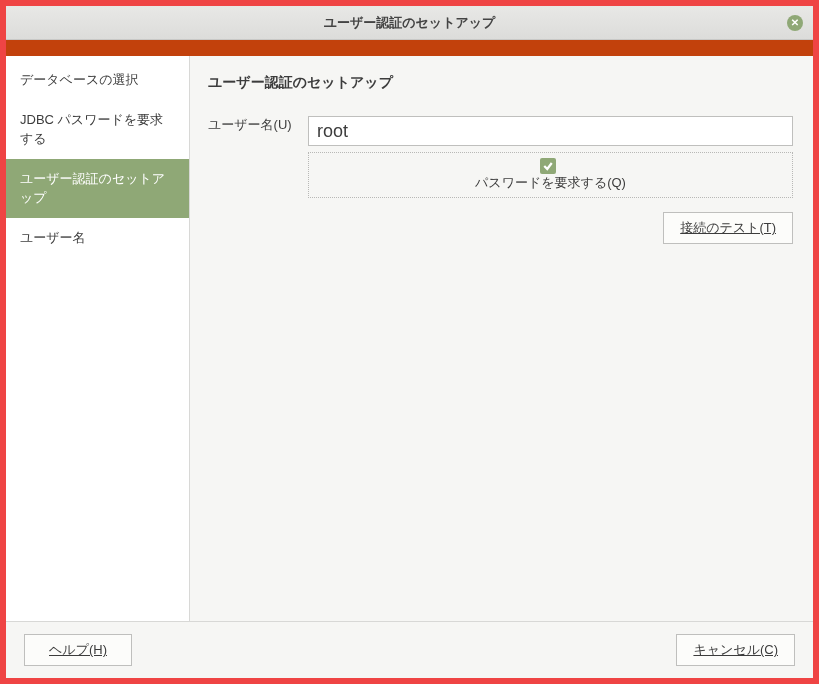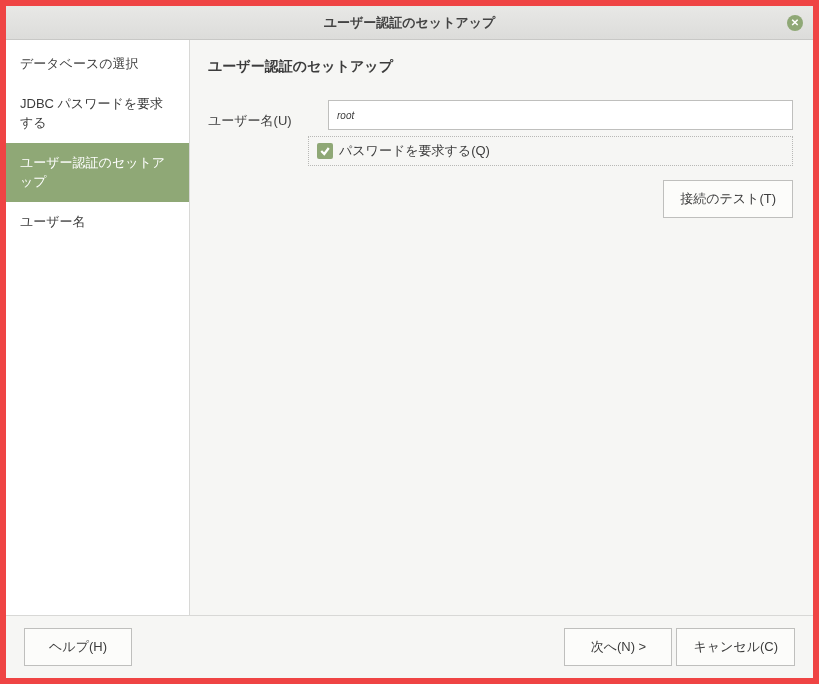--- a/index.html
+++ b/index.html
@@ -50,20 +50,21 @@
       color: #fff;
       font-size: 10px;
       font-weight: bold;
       line-height: 1;
     }
     .body {
       flex: 1;
       display: flex;
       background: #f6f6f4;
       overflow: hidden;
+      margin-top: 16px;
     }
     .sidebar {
       width: 184px;
       background: #fff;
       border-right: 1px solid #d8d8d6;
       padding-top: 4px;
     }
     .sidebar-item {
       padding: 10px 14px;
       font-size: 13px;
@@ -87,47 +88,46 @@
       color: #3c3c3c;
       margin-bottom: 24px;
     }
     .description {
       font-size: 13px;
       color: #3c3c3c;
       margin-bottom: 22px;
     }
     .form-row {
       display: flex;
-      align-items: flex-end;
+      align-items: flex-start;
       margin-bottom: 6px;
-      gap: 20px;
     }
     .form-label {
       width: 100px;
       font-size: 13px;
       color: #3c3c3c;
     }
     .form-input {
       flex: 1;
       height: 30px;
       border: 1px solid #bfbfbd;
       background: #fff;
       padding: 0 8px;
-      font-size: 10px;
+      font-size: 18px;
       color: #3c3c3c;
       outline: none;
-      font-style: italic;
     }
     .checkbox-row {
       display: flex;
       align-items: center;
       margin-left: 100px;
       border: 1px dotted #b8b8b6;
       padding: 5px 8px;
       margin-bottom: 14px;
+      flex-direction: column;
     }
     .checkbox {
       width: 16px;
       height: 16px;
       background: #8fa876;
       border-radius: 2px;
       display: inline-flex;
       align-items: center;
       justify-content: center;
       margin-right: 6px;
@@ -142,36 +142,37 @@
     }
     .checkbox-label {
       font-size: 13px;
       color: #3c3c3c;
     }
     .test-row {
       display: flex;
       justify-content: flex-end;
     }
     .btn {
-      height: 38px;
+      height: 32px;
       padding: 0 16px;
       background: #fcfcfa;
       border: 1px solid #bfbfbd;
       font-size: 13px;
       color: #3c3c3c;
       cursor: pointer;
       display: inline-flex;
       align-items: center;
       justify-content: center;
+      text-decoration: underline;
     }
     .footer {
       border-top: 1px solid #d8d8d6;
       padding: 12px 18px;
       display: flex;
-      gap: 4px;
+      gap: 11px;
       background: #f6f6f4;
     }
     .footer .btn {
       min-width: 108px;
     }
     .footer-left { margin-right: auto; }
   </style>
 </head>
 <body>
 
@@ -204,16 +205,15 @@
         <span class="checkbox-label">パスワードを要求する(Q)</span>
       </div>
 
       <div class="test-row">
         <button class="btn">接続のテスト(T)</button>
       </div>
     </div>
   </div>
   <div class="footer">
     <button class="btn footer-left">ヘルプ(H)</button>
-    <button class="btn">次へ(N) &gt;</button>
     <button class="btn">キャンセル(C)</button>
   </div>
 </div>
 
 </body></html>

